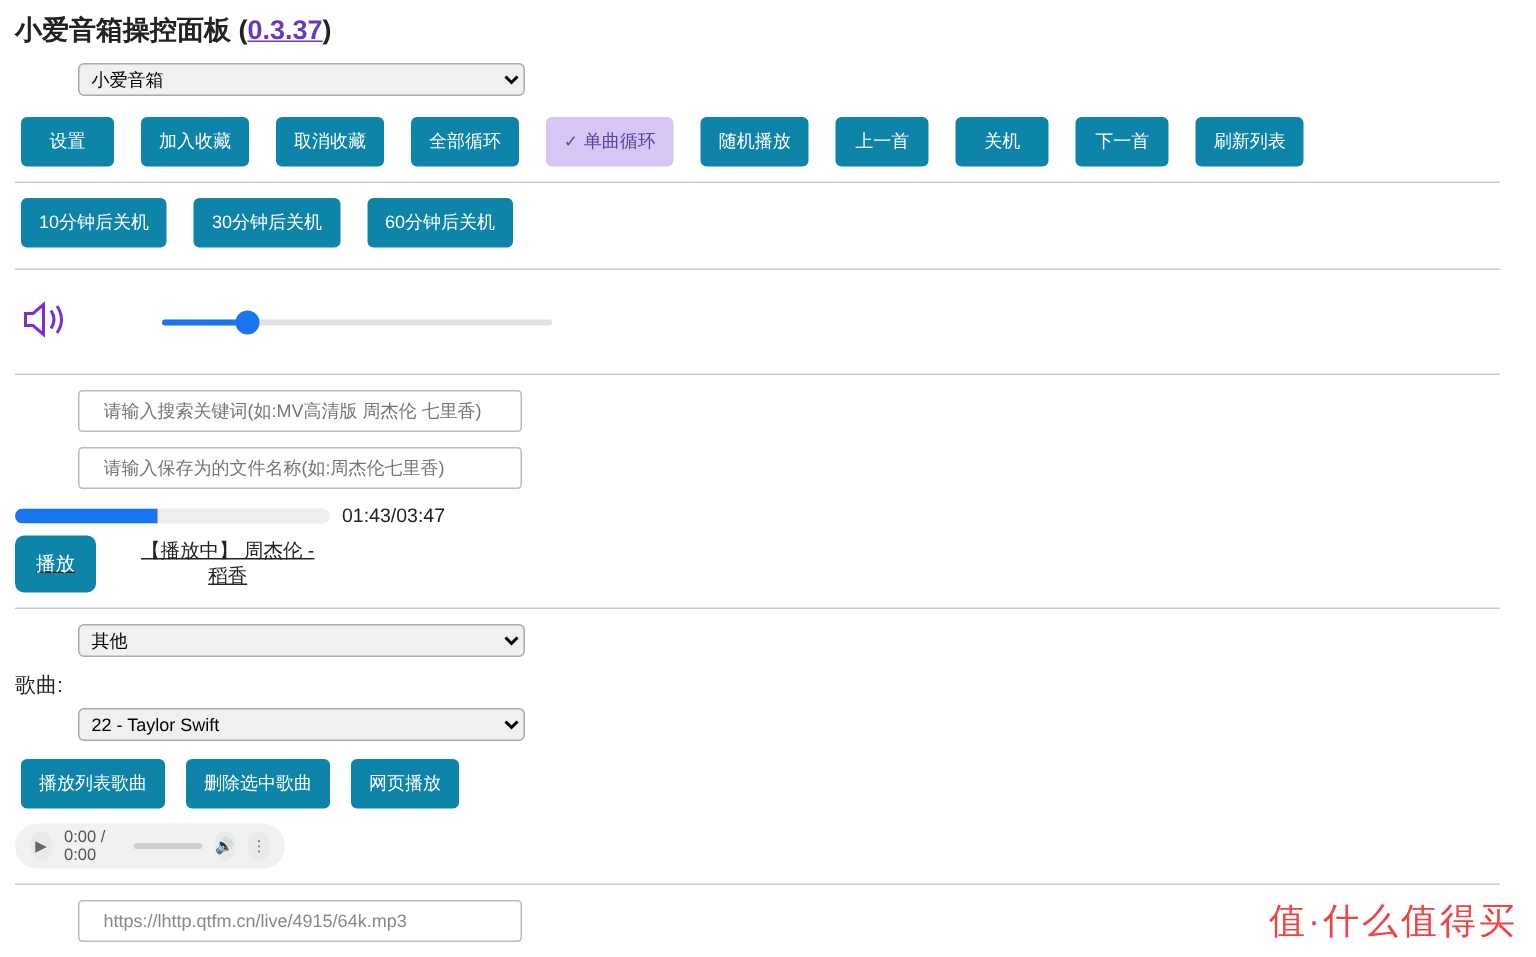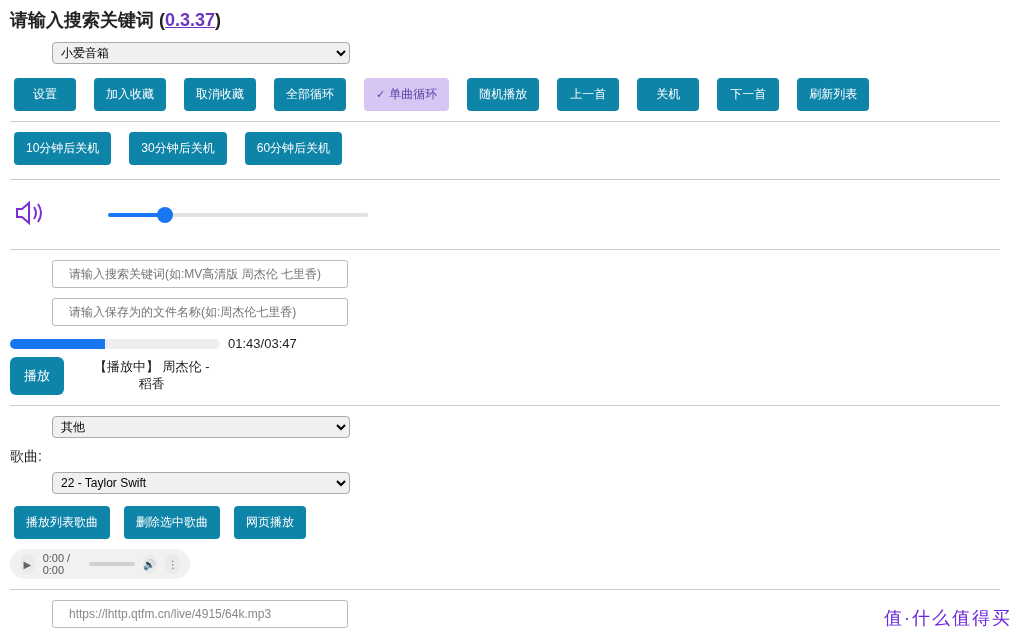--- a/index.html
+++ b/index.html
@@ -61,21 +61,21 @@
     border-radius: 3px;
     font-size: 12px;
     padding: 4px 16px;
     color:#888;
   }
   .progress-row { display:flex; align-items:center; gap:8px; margin-top:10px; margin-left:-42px;}
   .prog-shell { width: 210px; height:10px; background:#eee; border-radius:5px; overflow:hidden; position:relative;}
   .prog-fill { height:100%; background:#1976f2; width:45%; }
   .time-label { font-size:13px; }
 
-  .play-line { display:flex; align-items:center; gap:30px; margin-top:6px; margin-left:-42px;}
+  .play-line { display:flex; align-items:center; gap:30px; margin-top:6px; margin-left:-42px;text-decoration:underline;}
   .play-btn {
     background:#0e84a8; color:#fff; border:none; border-radius:6px;
     width:54px; height:38px; font-size:13px; cursor:pointer;
   }
   .now-playing { font-size:13px; text-align:center; line-height:1.3; }
 
   .section-label { font-size:14px; margin: 10px 0 6px 0; }
 
   .btn-row2 { display:flex; gap:14px; margin:12px 0 10px 0; padding-left:4px;}
 
@@ -86,30 +86,30 @@
     font-size:11px; color:#555;
   }
   .audio-player .circle-btn {
     width:20px; height:20px; border-radius:50%; background:#eaeaea;
     display:flex; align-items:center; justify-content:center;
     font-size:10px; color:#666; cursor:pointer;
   }
   .audio-player .mini-track { flex:0 0 46px; height:4px; background:#d0d0d0; border-radius:2px; }
   .watermark {
     position: fixed; right: 12px; bottom: 8px;
-    color: #6d28d9; font-size: 18px; letter-spacing: 2px;
+    color: #ef4444; font-size: 24px; letter-spacing: 2px;
     pointer-events:none;
   }
 </style>
 </head>
 <body>
 
 <div class="page">
   <h2 class="title">
-    <span>请输入搜索关键词</span>
+    <span>小爱音箱操控面板</span>
     <span class="paren">(</span><a href="#">0.3.37</a><span class="paren">)</span>
   </h2>
 
   <div class="indent row">
     <select class="select">
       <option>小爱音箱</option>
     </select>
   </div>
 
   <div class="btn-row">

